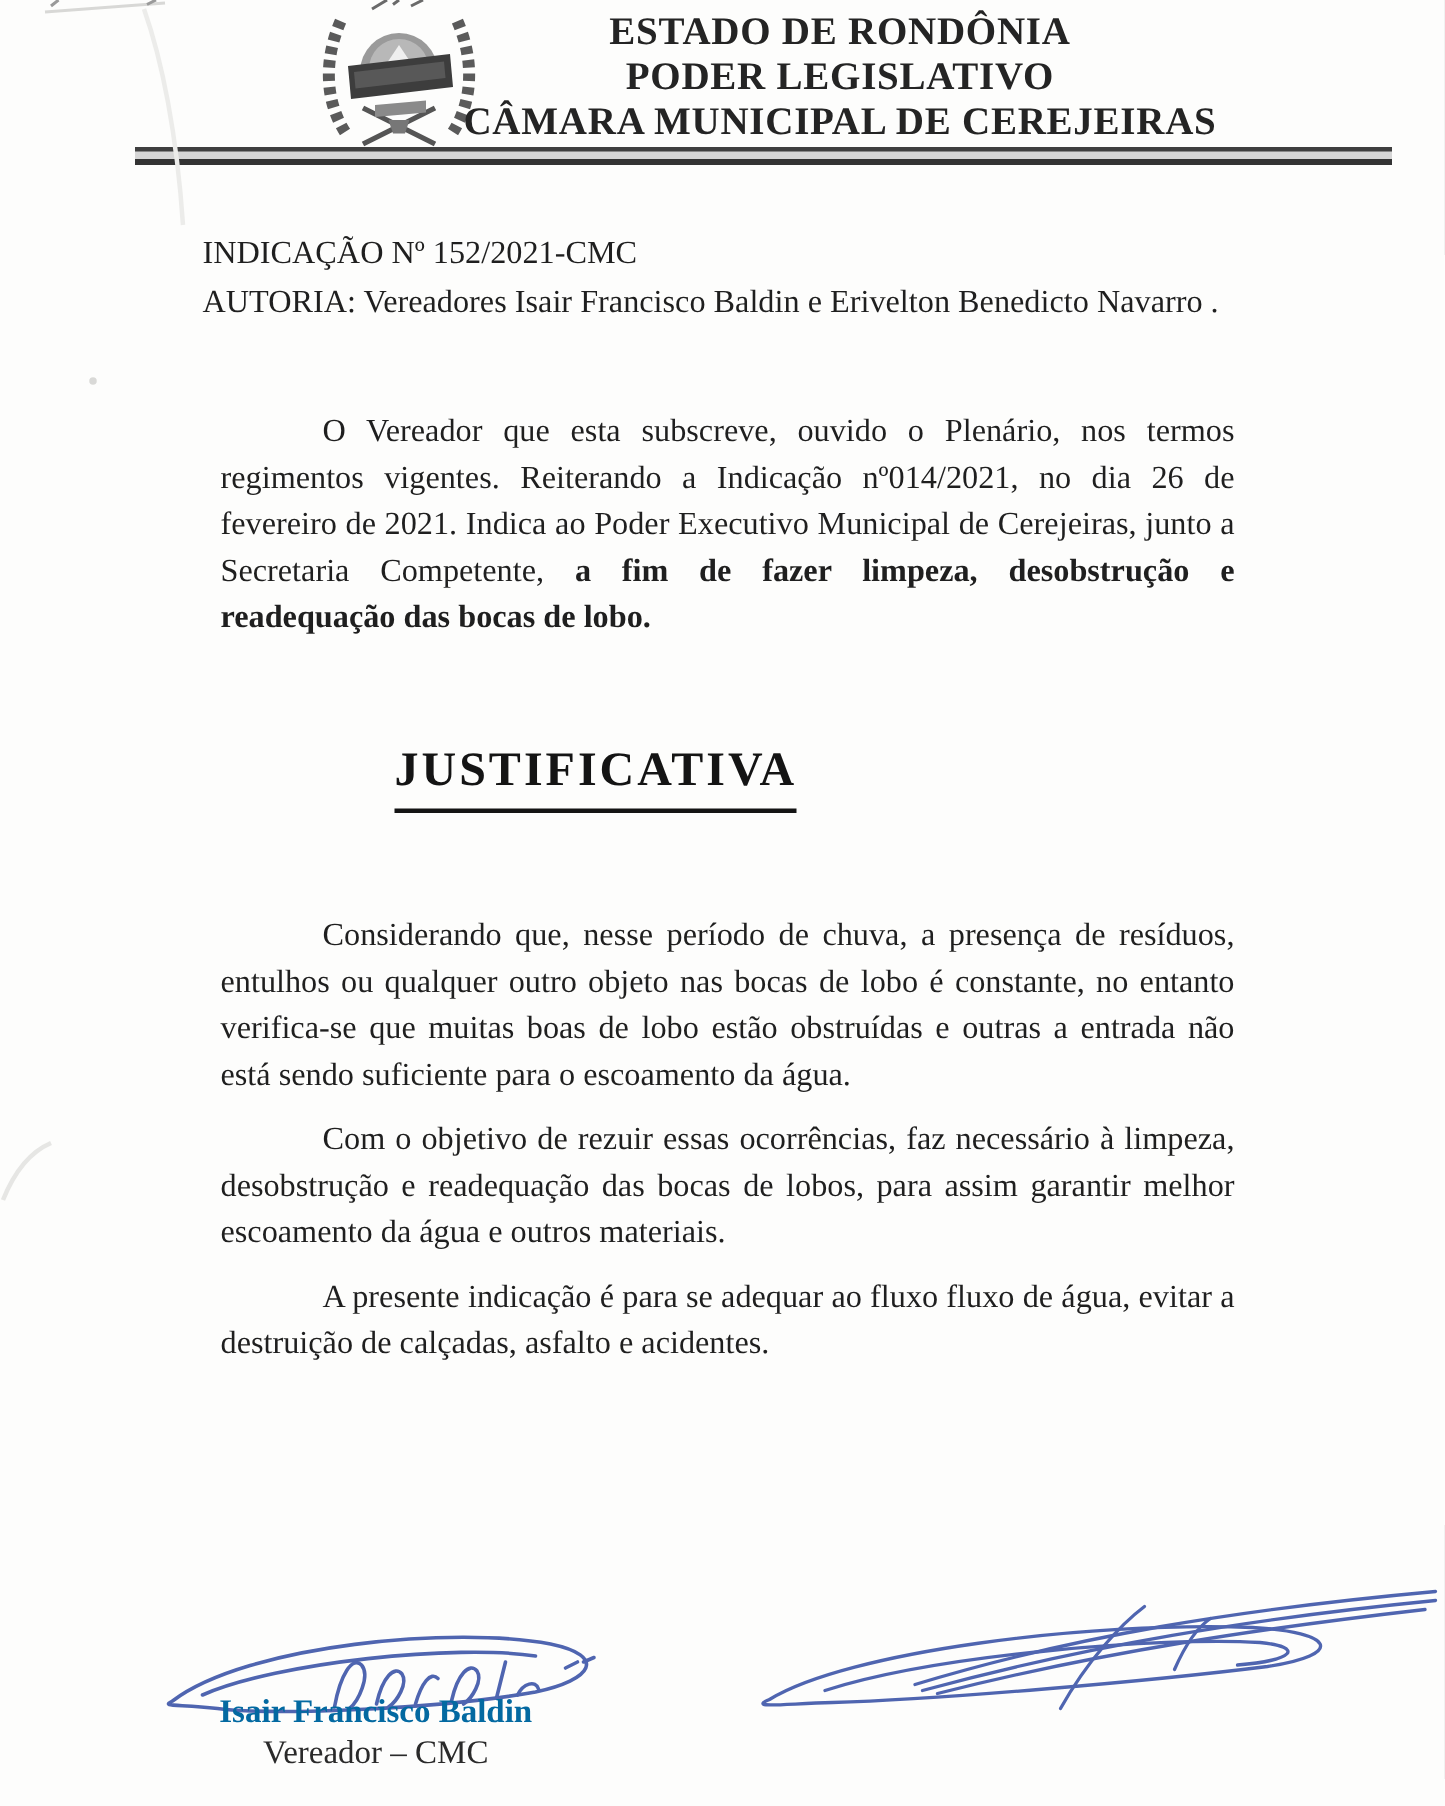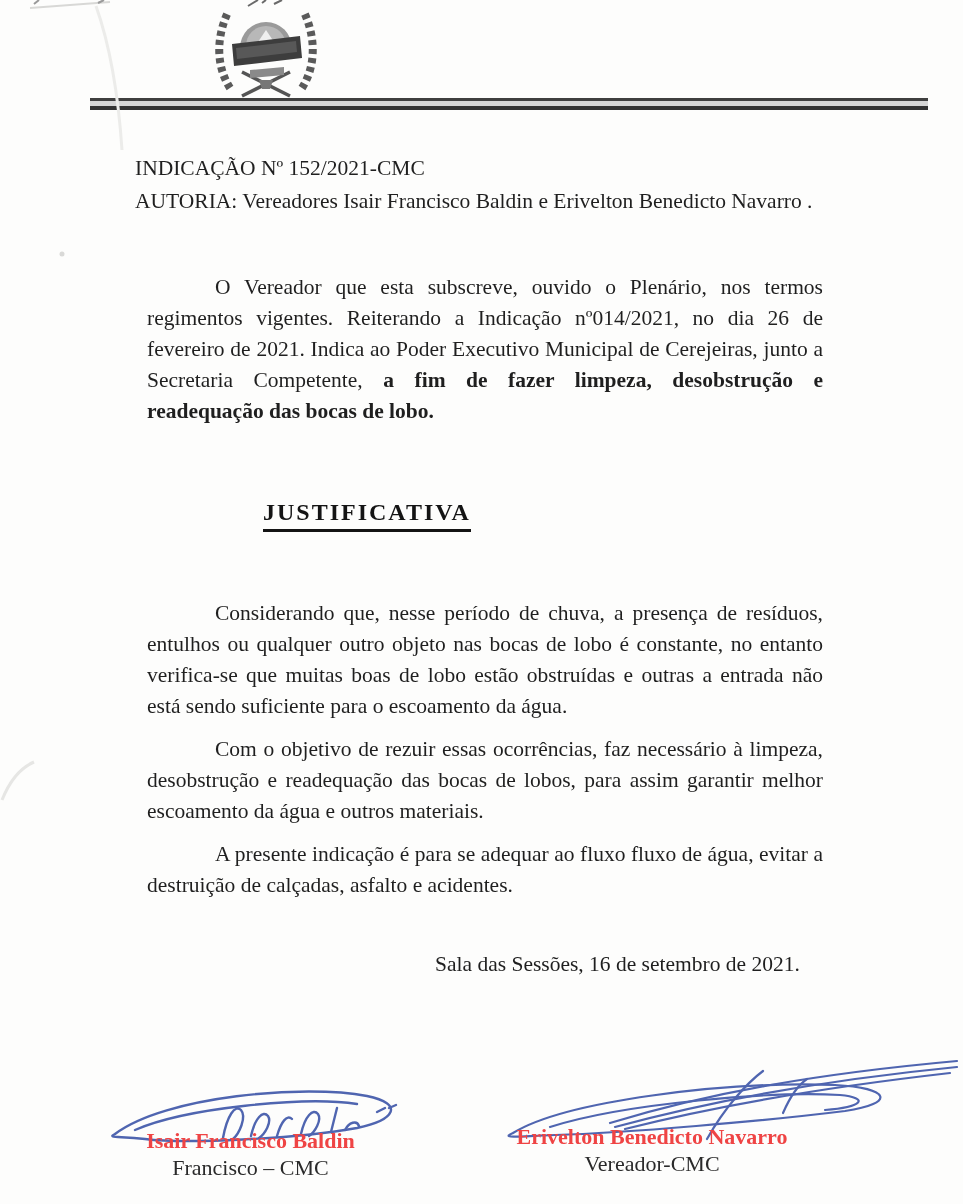--- a/index.html
+++ b/index.html
@@ -55,39 +55,39 @@
     line-height: 31px;
     text-align: justify;
   }
   .title-block p { margin: 0; line-height: 33px; }
   .para { margin: 12px; text-indent: 68px; }
   .para.first { margin-top: 54px; }
   .bold-inline { font-weight: bold; }
   .justificativa-wrap { margin: 70px 0 0 128px; }
   .justificativa {
     display: inline-block;
-    font-size: 24px;
+    font-size: 32px;
     font-weight: bold;
     letter-spacing: 2px;
     border-bottom: 3px solid #141414;
-    padding-bottom: 1px;
+    padding-bottom: 11px;
     color: #141414;
   }
   .para.after-heading { margin-top: 66px; }
   .date-line {
     margin: 48px 0 0 300px;
     text-indent: 0;
     text-align: left;
   }
 
   
   .sig-block { position: absolute; text-align: center; }
   .sig-left  { left: 138px; top: 1128px; width: 225px; }
   .sig-right { left: 502px; top: 1124px; width: 300px; }
-  .sig-name  { font-size: 22px; font-weight: bold; line-height: 26px; color: #ef4444; }
+  .sig-name  { font-size: 22px; font-weight: bold; line-height: 26px; color: #0369a1; }
   .sig-title { font-size: 22px; line-height: 27px; color: #2a2a2a; }
   .sig-ink { position: absolute; pointer-events: none; }
   .sig-ink.left  { left: 105px; top: 1082px; width: 310px; height: 75px; }
   .sig-ink.right { left: 495px; top: 1053px; width: 468px; height: 92px; }
 
   
   .artifact { position: absolute; pointer-events: none; }
 </style>
 </head>
 <body>
@@ -107,76 +107,76 @@
     <path d="M50,46 A20,20 0 0 1 90,46 Z" fill="#b8b8b8"></path>
     <path d="M62,42 L70,30 L78,42 Z" fill="#efefef"></path>
 
     <path d="M36,44 L104,36 L106,58 L38,66 Z" fill="#3d3d3d"></path>
     <path d="M40,48 L100,41 L101,52 L41,59 Z" fill="#585858"></path>
 
     <path d="M54,70 L88,67 L88,75 L54,78 Z" fill="#8a8a8a"></path>
     <path d="M63,80 L77,80 L74,89 L66,89 Z" fill="#777"></path>
   </svg>
 
+  <div class="header-text">
+    <div>ESTADO DE RONDÔNIA</div>
+    <div>PODER LEGISLATIVO</div>
+    <div>CÂMARA MUNICIPAL DE CEREJEIRAS</div>
+  </div>
 
   <div class="double-rule"></div>
 
   <div class="content">
 
     <div class="title-block">
       <p>INDICAÇÃO Nº 152/2021-CMC</p>
       <p>AUTORIA: Vereadores Isair Francisco Baldin e Erivelton Benedicto Navarro .</p>
     </div>
 
     <p class="para first"><span>O Vereador que esta subscreve, ouvido o Plenário, nos termos regimentos vigentes. Reiterando a Indicação nº014/2021, no dia 26 de fevereiro de 2021. Indica ao Poder Executivo Municipal de Cerejeiras, junto a Secretaria Competente, </span><span class="bold-inline"> a fim de fazer limpeza, desobstrução e readequação das bocas de lobo.</span></p>
 
     <div class="justificativa-wrap">
       <span class="justificativa">JUSTIFICATIVA</span>
     </div>
 
     <p class="para after-heading">Considerando que, nesse período de chuva, a presença de resíduos, entulhos ou qualquer outro objeto nas bocas de lobo é constante, no entanto verifica-se que muitas boas de lobo estão obstruídas  e outras a entrada não está sendo suficiente para o escoamento da água.</p>
     <p class="para">Com o objetivo de rezuir essas ocorrências, faz necessário à limpeza, desobstrução e readequação das bocas de lobos, para assim garantir melhor escoamento da água e outros materiais.</p>
     <p class="para">A presente indicação é para se adequar ao fluxo fluxo de água, evitar a destruição de calçadas, asfalto e acidentes.</p>
 
-    <p class="para date-line">Sala das Sessões, 16 de setembro de 2021.</p>
   </div>
 
   <svg class="sig-ink left" viewBox="0 0 310 75" aria-hidden="true">
     <g stroke="#3d55a8" stroke-width="2.4" fill="none" opacity="0.9" stroke-linecap="round">
       <path d="M10,52 C60,14 200,2 262,14 C300,22 290,38 252,46 C190,57 80,62 40,57 C12,54 2,56 10,52"></path>
       <path d="M30,48 C80,26 200,14 252,22"></path>
       <path d="M118,56 C122,34 130,22 136,28 C142,35 134,52 128,57"></path>
       <path d="M146,54 C150,36 158,28 163,34 C167,40 160,52 154,56"></path>
       <path d="M172,54 C176,40 182,32 187,37"></path>
       <path d="M196,52 C200,34 208,26 213,32 C217,38 210,50 204,54"></path>
       <path d="M226,50 L232,26"></path>
       <path d="M240,48 C244,40 252,38 254,44"></path>
       <path d="M272,30 l8,-4 M284,26 l7,-3"></path>
     </g>
   </svg>
   <div class="sig-block sig-left">
     <div class="sig-name">Isair Francisco Baldin</div>
-    <div class="sig-title">Francisco – CMC</div>
+    <div class="sig-title">Vereador – CMC</div>
   </div>
 
   <svg class="sig-ink right" viewBox="0 0 468 92" aria-hidden="true">
     <g stroke="#3d55a8" stroke-width="2.2" fill="none" opacity="0.9" stroke-linecap="round">
       <path d="M115,70 C220,38 330,20 462,8"></path>
       <path d="M120,74 C230,44 340,26 462,14"></path>
       <path d="M130,76 C240,48 350,32 455,20"></path>
       <path d="M18,80 C70,48 230,28 340,32 C395,35 402,50 350,58 C270,68 130,80 60,82 C25,83 4,86 18,80"></path>
       <path d="M55,74 C130,50 280,38 345,42 C375,45 368,54 330,57"></path>
       <path d="M212,86 C230,54 252,30 268,18"></path>
       <path d="M288,60 C295,44 303,32 312,26"></path>
     </g>
   </svg>
-  <div class="sig-block sig-right">
-    <div class="sig-name">Erivelton Benedicto Navarro</div>
-    <div class="sig-title">Vereador-CMC</div>
-  </div>
 
   <svg class="artifact" style="left:0;top:0;width:160px;height:200px" viewBox="0 0 160 200" aria-hidden="true">
     <path d="M30,8 L110,2" stroke="#d8d8d6" stroke-width="2" fill="none"></path>
     <path d="M96,6 C108,40 118,90 122,150" stroke="#ececea" stroke-width="3" fill="none"></path>
     <path d="M98,3 l6,-3 M34,4 l5,-4" stroke="#9a9a9a" stroke-width="2" fill="none"></path>
   </svg>
   <svg class="artifact" style="left:0;top:740px;width:60px;height:80px" viewBox="0 0 60 80" aria-hidden="true">
     <path d="M2,60 C10,40 20,28 34,22" stroke="#e6e6e4" stroke-width="3" fill="none"></path>
   </svg>
   <svg class="artifact" style="left:52px;top:244px;width:20px;height:20px" viewBox="0 0 20 20" aria-hidden="true">

